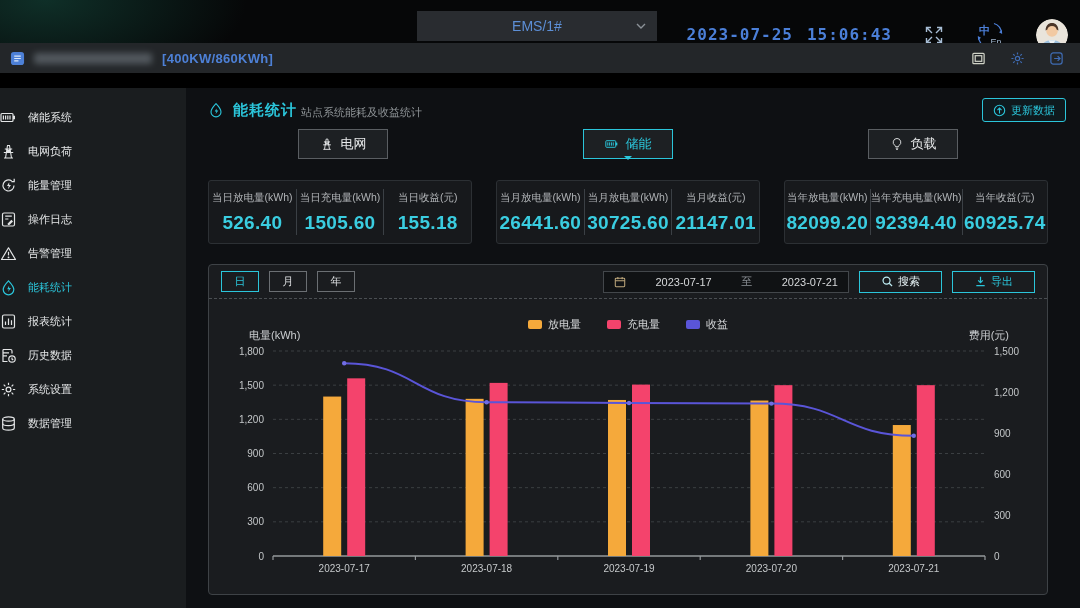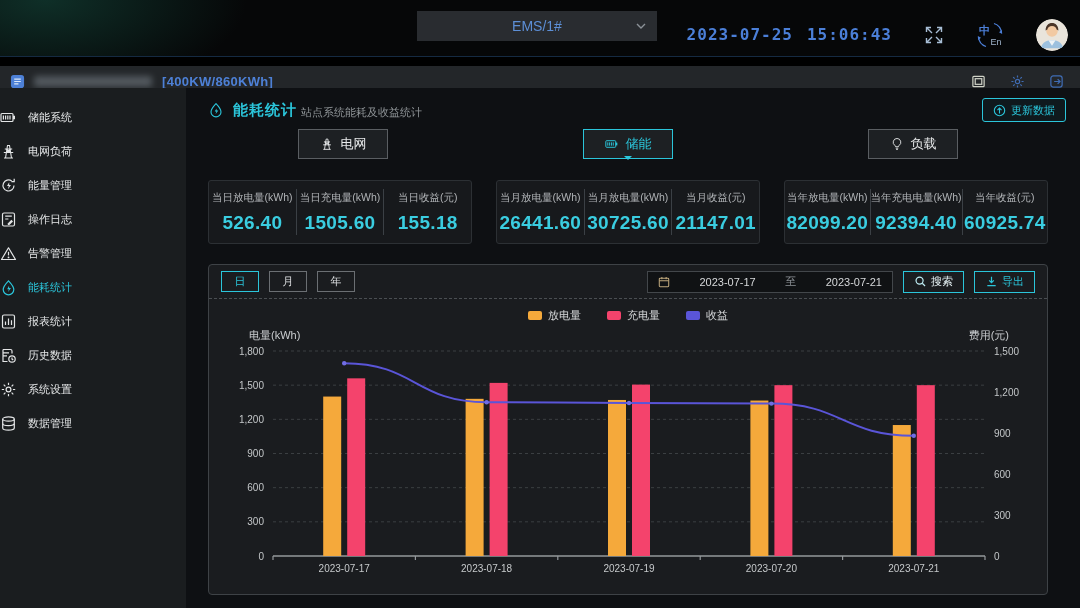--- a/index.html
+++ b/index.html
@@ -26,21 +26,21 @@
     display:flex; align-items:center; gap:32px;
   }
   .clock {
     font-family:"DejaVu Sans Mono",monospace; font-weight:bold;
     font-size:16px; color:#4b7fd8; letter-spacing:1px; display:flex; gap:14px;
   }
   .icon-btn { display:flex; align-items:center; justify-content:center; cursor:pointer; background:none; border:none; }
   .avatar { width:32px; height:32px; border-radius:50%; overflow:hidden; }
   
   .titlebar {
-    position:absolute; left:0; top:66px; width:1080px; height:30px;
+    position:absolute; left:0; top:43px; width:1080px; height:30px;
     background:#232629; display:flex; align-items:center; padding:0 10px;
   }
   .station-blur {
     width:118px; height:11px; background:#5a6167; border-radius:2px;
     filter:blur(3px); opacity:.85; margin:0 10px 0 9px;
   }
   .capacity { color:#4d80d6; font-weight:bold; font-size:13px; letter-spacing:.3px; }
   .titlebar-icons { margin-left:auto; display:flex; align-items:center; gap:24px; padding-right:6px; }
   
   .sidebar {
@@ -99,26 +99,26 @@
     margin-right:10px; cursor:pointer;
   }
   .period-btn.active { border-color:#2bc5da; color:#2bc5da; }
   .date-range {
     margin-left:auto; width:246px; height:22px; border:1px solid #43474b; background:#101214;
     display:flex; align-items:center; justify-content:space-between; padding:0 10px;
     font-size:11px; color:#d6d8da; cursor:pointer;
   }
   .range-sep { color:#8b9095; }
   .ctl-btn {
-    height:22px; padding:0 10px; margin-left:10px; border:1px solid #2bc5da; background:transparent;
+    height:22px; padding:0 21px; margin-left:10px; border:1px solid #2bc5da; background:transparent;
     display:flex; align-items:center; gap:4px; font-size:11px; cursor:pointer;
   }
   .search-btn { color:#eaf6f9; }
   .export-btn { color:#2bc5da; }
-  .legend-row { height:26px; display:flex; align-items:center; justify-content:center; gap:26px; margin-top:3px; }
+  .legend-row { height:26px; display:flex; align-items:center; justify-content:center; gap:26px; margin-top:12px; }
   .legend-item { display:flex; align-items:center; gap:6px; font-size:11px; color:#d5d7d9; cursor:pointer; }
   .legend-swatch { width:14px; height:9px; border-radius:2px; }
   .axis-label { position:absolute; font-size:11px; color:#c9cccf; top:63px; }
   .axis-left { left:40px; }
   .axis-right { right:38px; }
   #chart-svg { position:absolute; left:0; top:78px; }
 </style>
 </head>
 <body>
 

